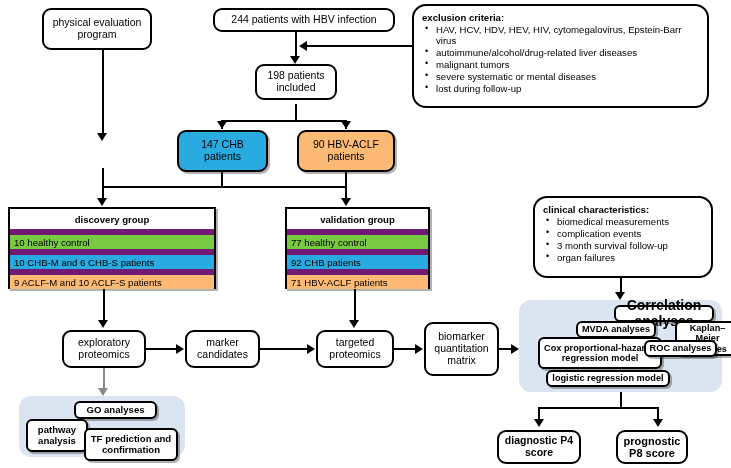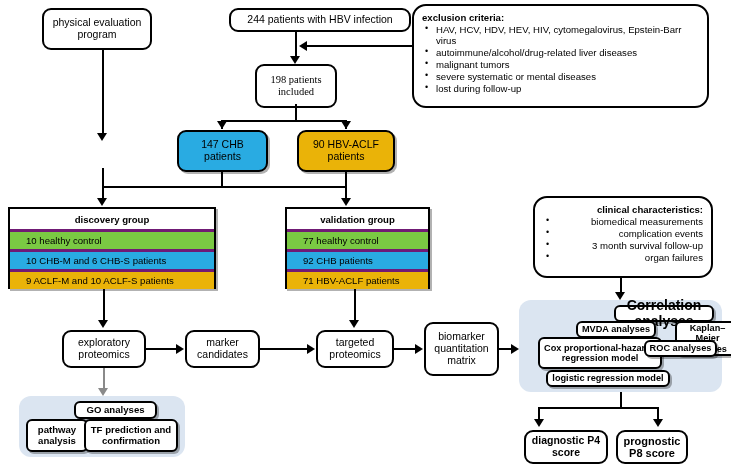--- a/index.html
+++ b/index.html
@@ -11,26 +11,26 @@
         background:#fff;color:#000;line-height:1.12;}
   .rnd{border-radius:9px;}
   .rnd-sm{border-radius:6px;}
   .shadow{box-shadow:2px 2px 0 rgba(0,0,0,.30);}
 
   .lbl{display:block;padding:0 3px;}
 
   
   .green{background:#7ac943;}
   .blue{background:#29abe2;}
-  .red{background:#eab308;}
+  .red{background:#fdba74;}
 
   
   .grp{position:absolute;box-sizing:border-box;border:2px solid #000;background:#fff;}
   .grp .row{box-sizing:border-box;display:flex;align-items:center;height:20px;
-            border-top:3px solid #701a75;padding-left:16px;text-align:left;}
+            border-top:6px solid #701a75;padding-left:4px;text-align:left;}
   .grp .hdr{box-sizing:border-box;display:flex;align-items:center;justify-content:center;
             height:20px;font-weight:bold;}
 
   
   .region{position:absolute;box-sizing:border-box;background:#dbe5f1;border-radius:12px;}
 
   
   .bul{position:absolute;box-sizing:border-box;border:2px solid #000;border-radius:14px;
        background:#fff;padding:6px 8px 5px 8px;}
   .bul .t{font-weight:bold;margin-bottom:1px;}
@@ -53,36 +53,36 @@
 </style>
 </head>
 <body>
 
 <div id="canvas">
 
   <div class="node rnd" style="left:42px;top:8px;width:110px;height:42px;font-size:10.5px;">
     <span class="lbl">physical evaluation program</span>
   </div>
 
-  <div class="node rnd" style="left:213px;top:8px;width:182px;height:24px;font-size:10.5px;margin-left:16px;">
+  <div class="node rnd" style="left:213px;top:8px;width:182px;height:24px;font-size:10.5px;">
     <span class="lbl">244 patients with HBV infection</span>
   </div>
 
   <div class="bul" style="left:412px;top:4px;width:297px;height:104px;font-size:9.6px;">
     <div class="t">exclusion criteria:</div>
     <ul>
       <li>HAV, HCV, HDV, HEV, HIV, cytomegalovirus, Epstein-Barr virus</li>
       <li>autoimmune/alcohol/drug-related liver diseases</li>
       <li>malignant tumors</li>
       <li>severe systematic or mental diseases</li>
       <li>lost during follow-up</li>
     </ul>
   </div>
 
-  <div class="node rnd" style="left:255px;top:64px;width:82px;height:44px;font-size:10.5px;font-family:Liberation Serif, serif;">
+  <div class="node rnd" style="left:255px;top:64px;width:82px;height:36px;font-size:10.5px;">
     <span class="lbl">198 patients included</span>
   </div>
 
 
   <div class="node rnd shadow blue" style="left:177px;top:130px;width:91px;height:42px;font-size:10.5px;">
     <span class="lbl">147 CHB patients</span>
   </div>
 
   <div class="node rnd shadow red" style="left:297px;top:130px;width:98px;height:42px;font-size:10.5px;">
     <span class="lbl">90 HBV-ACLF patients</span>
@@ -95,21 +95,21 @@
     <div class="row red">9 ACLF-M and 10 ACLF-S patients</div>
   </div>
 
   <div class="grp shadow" style="left:285px;top:207px;width:145px;height:82px;font-size:9.6px;">
     <div class="hdr">validation group</div>
     <div class="row green">77 healthy control</div>
     <div class="row blue">92 CHB patients</div>
     <div class="row red">71 HBV-ACLF patients</div>
   </div>
 
-  <div class="bul" style="left:533px;top:196px;width:180px;height:82px;font-size:9.6px;text-align:right;">
+  <div class="bul" style="left:533px;top:196px;width:180px;height:82px;font-size:9.6px;">
     <div class="t">clinical characteristics:</div>
     <ul>
       <li>biomedical measurements</li>
       <li>complication events</li>
       <li>3 month survival follow-up</li>
       <li>organ failures</li>
     </ul>
   </div>
 
   <div class="node rnd" style="left:62px;top:330px;width:84px;height:38px;font-size:10.5px;">
@@ -131,21 +131,21 @@
   <div class="region" style="left:19px;top:396px;width:166px;height:61px;"></div>
 
   <div class="node rnd-sm shadow" style="left:74px;top:401px;width:83px;height:18px;font-size:9.6px;font-weight:bold;">
     <span class="lbl">GO analyses</span>
   </div>
 
   <div class="node rnd-sm shadow" style="left:26px;top:419px;width:62px;height:33px;font-size:9.6px;font-weight:bold;">
     <span class="lbl">pathway analysis</span>
   </div>
 
-  <div class="node rnd-sm shadow" style="left:84px;top:419px;width:94px;height:33px;font-size:9.6px;font-weight:bold;">
+  <div class="node rnd-sm shadow" style="left:84px;top:428px;width:94px;height:33px;font-size:9.6px;font-weight:bold;">
     <span class="lbl">TF prediction and confirmation</span>
   </div>
 
   <div class="region" style="left:519px;top:300px;width:203px;height:92px;"></div>
 
   <div class="node rnd-sm shadow" style="left:614px;top:305px;width:100px;height:17px;font-size:14px;font-weight:bold;">
     <span class="lbl">Correlation analyses</span>
   </div>
 
   <div class="node rnd-sm shadow" style="left:576px;top:321px;width:80px;height:17px;font-size:9.2px;font-weight:bold;text-align:center;">
@@ -161,21 +161,21 @@
   </div>
 
   <div class="node rnd-sm shadow" style="left:644px;top:340px;width:73px;height:17px;font-size:9.2px;font-weight:bold;">
     <span class="lbl">ROC analyses</span>
   </div>
 
   <div class="node rnd-sm shadow" style="left:546px;top:370px;width:124px;height:17px;font-size:9.2px;font-weight:bold;">
     <span class="lbl">logistic regression model</span>
   </div>
 
-  <div class="node rnd" style="left:497px;top:430px;width:84px;height:34px;font-size:10.5px;font-weight:bold;margin-left:27px;">
+  <div class="node rnd" style="left:497px;top:430px;width:84px;height:34px;font-size:10.5px;font-weight:bold;">
     <span class="lbl">diagnostic P4 score</span>
   </div>
 
   <div class="node rnd" style="left:616px;top:430px;width:72px;height:34px;font-size:11px;font-weight:bold;">
     <span class="lbl">prognostic P8 score</span>
   </div>
 
   <div class="ln v" style="left:102px;top:50px;height:84px;"></div>
   <div class="ah" style="left:97px;top:133px;"></div>
 

